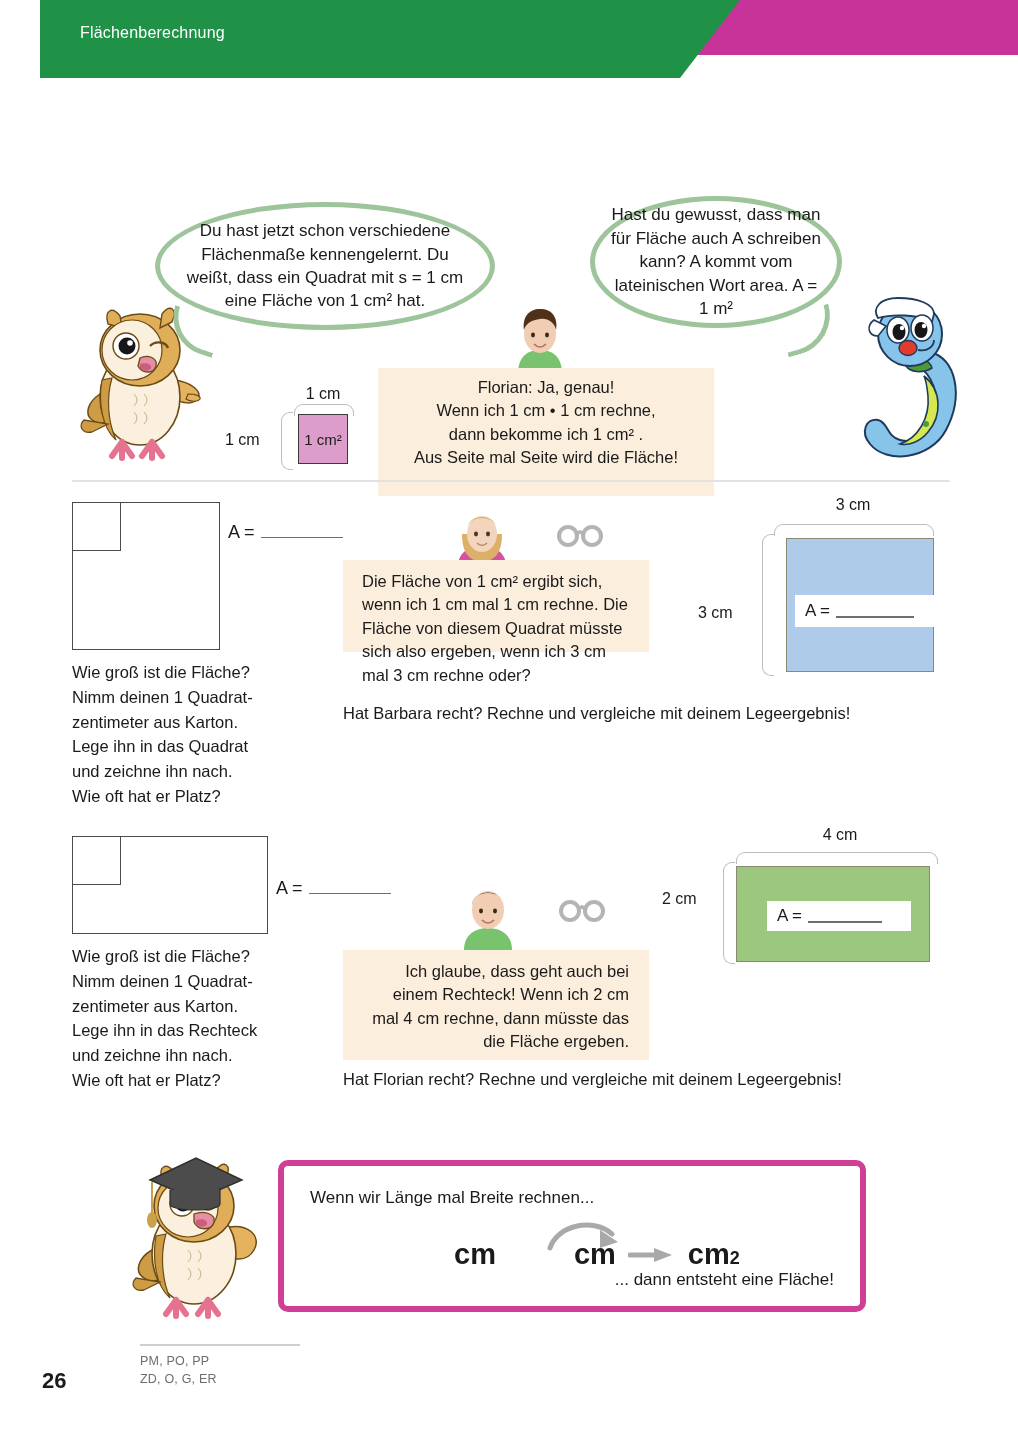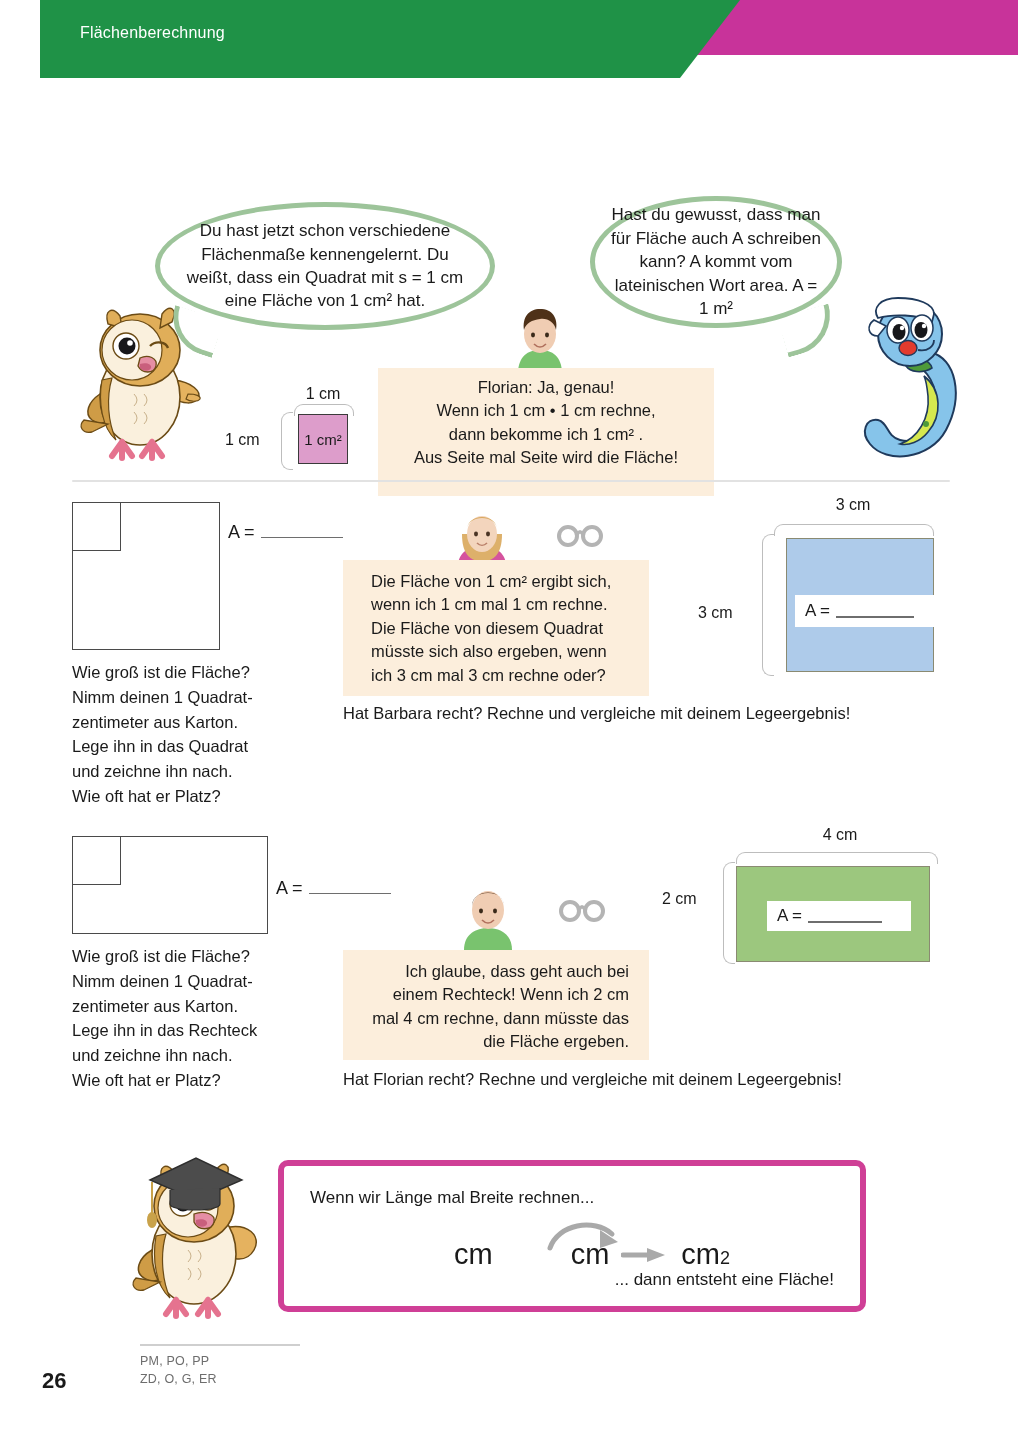--- a/index.html
+++ b/index.html
@@ -154,22 +154,22 @@
     color: #1a1a1a;
   }
   #florian-box {
     left: 378px; top: 368px;
     width: 336px; height: 128px;
     padding: 8px 10px;
     text-align: center;
   }
   #barbara-box {
     left: 343px; top: 560px;
-    width: 306px; height: 136px;
-    padding: 10px 28px;
+    width: 306px; height: 92px;
+    padding: 10px 19px;
     text-align: left;
   }
   #florian2-box {
     left: 343px; top: 950px;
     width: 306px; height: 110px;
     padding: 10px 20px;
     text-align: right;
   }
 
   
@@ -295,20 +295,21 @@
     color: #1a1a1a;
   }
   .cm-row {
     position: absolute;
     left: 170px; top: 72px;
     display: flex;
     align-items: baseline;
     font-size: 29px;
     color: #1a1a1a;
     gap: 0px;
+    font-weight: bold;
   }
   .cm-row .gap1 { display:inline-block; width: 78px; }
   .cm-row .gap2 { display:inline-block; width: 12px; }
   .sup { font-size: 18px; vertical-align: super; }
 
   
   .page-num {
     position: absolute;
     left: 42px; top: 1368px;
     font-size: 22px;

